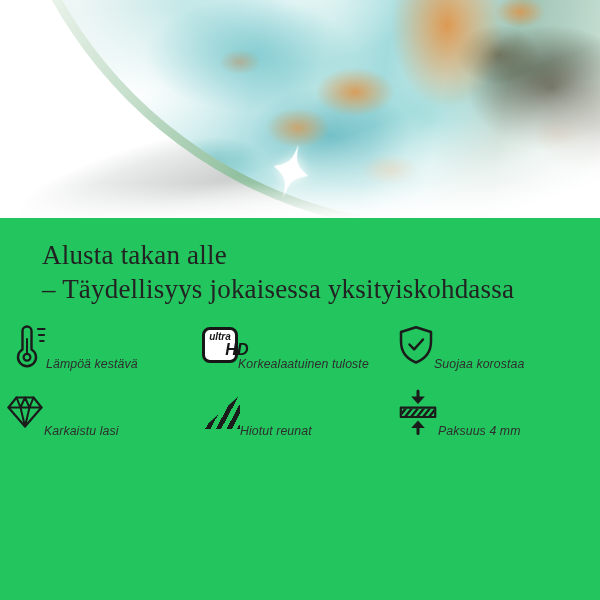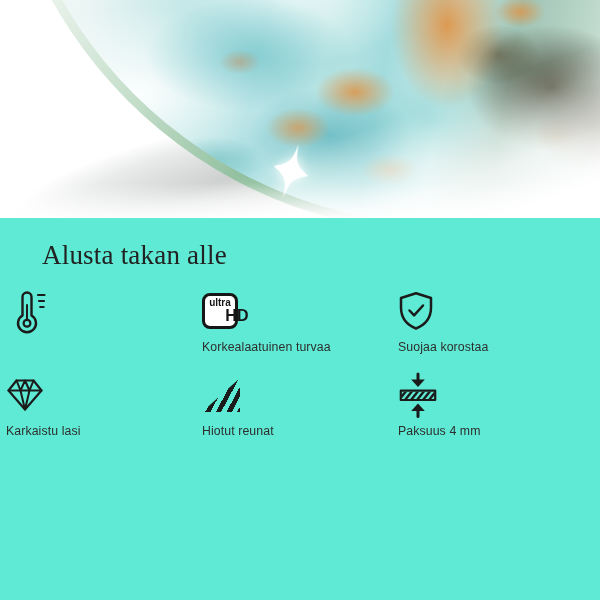--- a/index.html
+++ b/index.html
@@ -1,18 +1,18 @@
 <!DOCTYPE html>
 <html><head>
 <meta charset="utf-8">
 <style>
   html,body { margin:0; padding:0; background:#ffffff; }
   .page {
     position:relative; width:600px; height:600px; overflow:hidden;
-    background:#5eead4; font-family:"Liberation Sans", sans-serif;
+    background:#22c55e; font-family:"Liberation Sans", sans-serif;
   }
 
   
   .hero { position:relative; width:600px; height:218px; overflow:hidden; background:#fff; }
 
   .glass-shadow {
     position:absolute; left:-70px; top:118px; width:580px; height:140px;
     background: radial-gradient(ellipse 50% 50% at 52% 44%,
        rgba(88,98,96,0.30), rgba(88,98,96,0.13) 52%, rgba(88,98,96,0) 76%);
     transform: rotate(-11deg);
@@ -75,21 +75,21 @@
   .title { margin:20px 0 0; font-family:"Liberation Serif", serif; font-weight:400;
            font-size:27px; line-height:34px; color:#222222; letter-spacing:0.2px; }
   .title span { display:block; }
 
   .body-text { margin:11px 0 0; font-size:12.8px; line-height:25px; color:#404040;
                letter-spacing:0.1px; white-space:pre-line; }
 
   
   .features { margin:16px -24px 0 -36px; display:grid;
               grid-template-columns:1fr 1fr 1fr; row-gap:16px; }
-  .feature { display:flex; flex-direction:column; align-items:flex-start; }
+  .feature { display:flex; flex-direction:row; align-items:flex-end;font-style:italic; }
   .icon-wrap { height:46px; display:flex; align-items:center; justify-content:center;
                margin-bottom:5px; }
   .feature-label { font-size:12.3px; line-height:17px; color:#2e2e2e; letter-spacing:0.1px; }
 
   .icon-stroke { stroke:#1b1b1b; fill:none; stroke-linecap:round; stroke-linejoin:round; }
 
   .uhd-box { width:36px; height:36px; box-sizing:border-box; border:3px solid #161616;
              border-radius:8px; display:flex; flex-direction:column; align-items:center;
              justify-content:center; background:#fff; }
   .uhd-top { font-weight:700; font-size:10px; line-height:10px; color:#161616; }
@@ -114,46 +114,48 @@
     <svg class="sparkle" width="58" height="58" viewBox="0 0 58 58">
       <path d="M29 1 C31 20 33 22 47 29 C33 36 31 38 29 57 C27 38 25 36 11 29 C25 22 27 20 29 1 Z" fill="#ffffff"></path>
       <circle cx="29" cy="29" r="4.5" fill="#ffffff"></circle>
     </svg>
   </div>
 
   <div class="content">
 
     <h1 class="title">
       <span>Alusta takan alle</span>
+      <span>– Täydellisyys jokaisessa yksityiskohdassa</span>
     </h1>
 
 
     <div class="features">
 
       <div class="feature">
         <div class="icon-wrap">
           <svg width="40" height="46" viewBox="0 0 40 46">
             <path class="icon-stroke" stroke-width="2.4" d="M16.5 27.5 V9 a4.5 4.5 0 0 1 9 0 v18.5 a9 9 0 1 1 -9 0 Z"></path>
             <line class="icon-stroke" stroke-width="2" x1="21" y1="17" x2="21" y2="30.5"></line>
             <circle class="icon-stroke" stroke-width="2.2" cx="21" cy="35.3" r="3.4"></circle>
             <line class="icon-stroke" stroke-width="2.2" x1="32" y1="7" x2="38.5" y2="7"></line>
             <line class="icon-stroke" stroke-width="2.2" x1="33" y1="13" x2="38" y2="13"></line>
             <line class="icon-stroke" stroke-width="2.2" x1="34.2" y1="19" x2="37.6" y2="19"></line>
           </svg>
         </div>
+        <div class="feature-label">Lämpöä kestävä</div>
       </div>
 
       <div class="feature">
         <div class="icon-wrap">
           <div class="uhd-box">
             <span class="uhd-top">ultra</span>
             <span class="uhd-bottom">HD</span>
           </div>
         </div>
-        <div class="feature-label">Korkealaatuinen turvaa</div>
+        <div class="feature-label">Korkealaatuinen tuloste</div>
       </div>
 
       <div class="feature">
         <div class="icon-wrap">
           <svg width="36" height="40" viewBox="0 0 36 40">
             <path class="icon-stroke" stroke-width="2.5" d="M18 2.2 L33 7 v9.5 c0 10.8 -6.6 17.6 -15 21 c-8.4 -3.4 -15 -10.2 -15 -21 V7 Z"></path>
             <path class="icon-stroke" stroke-width="2.5" d="M11.5 19.5 l4.6 4.8 L25 14.5"></path>
           </svg>
         </div>
         <div class="feature-label">Suojaa korostaa</div>

